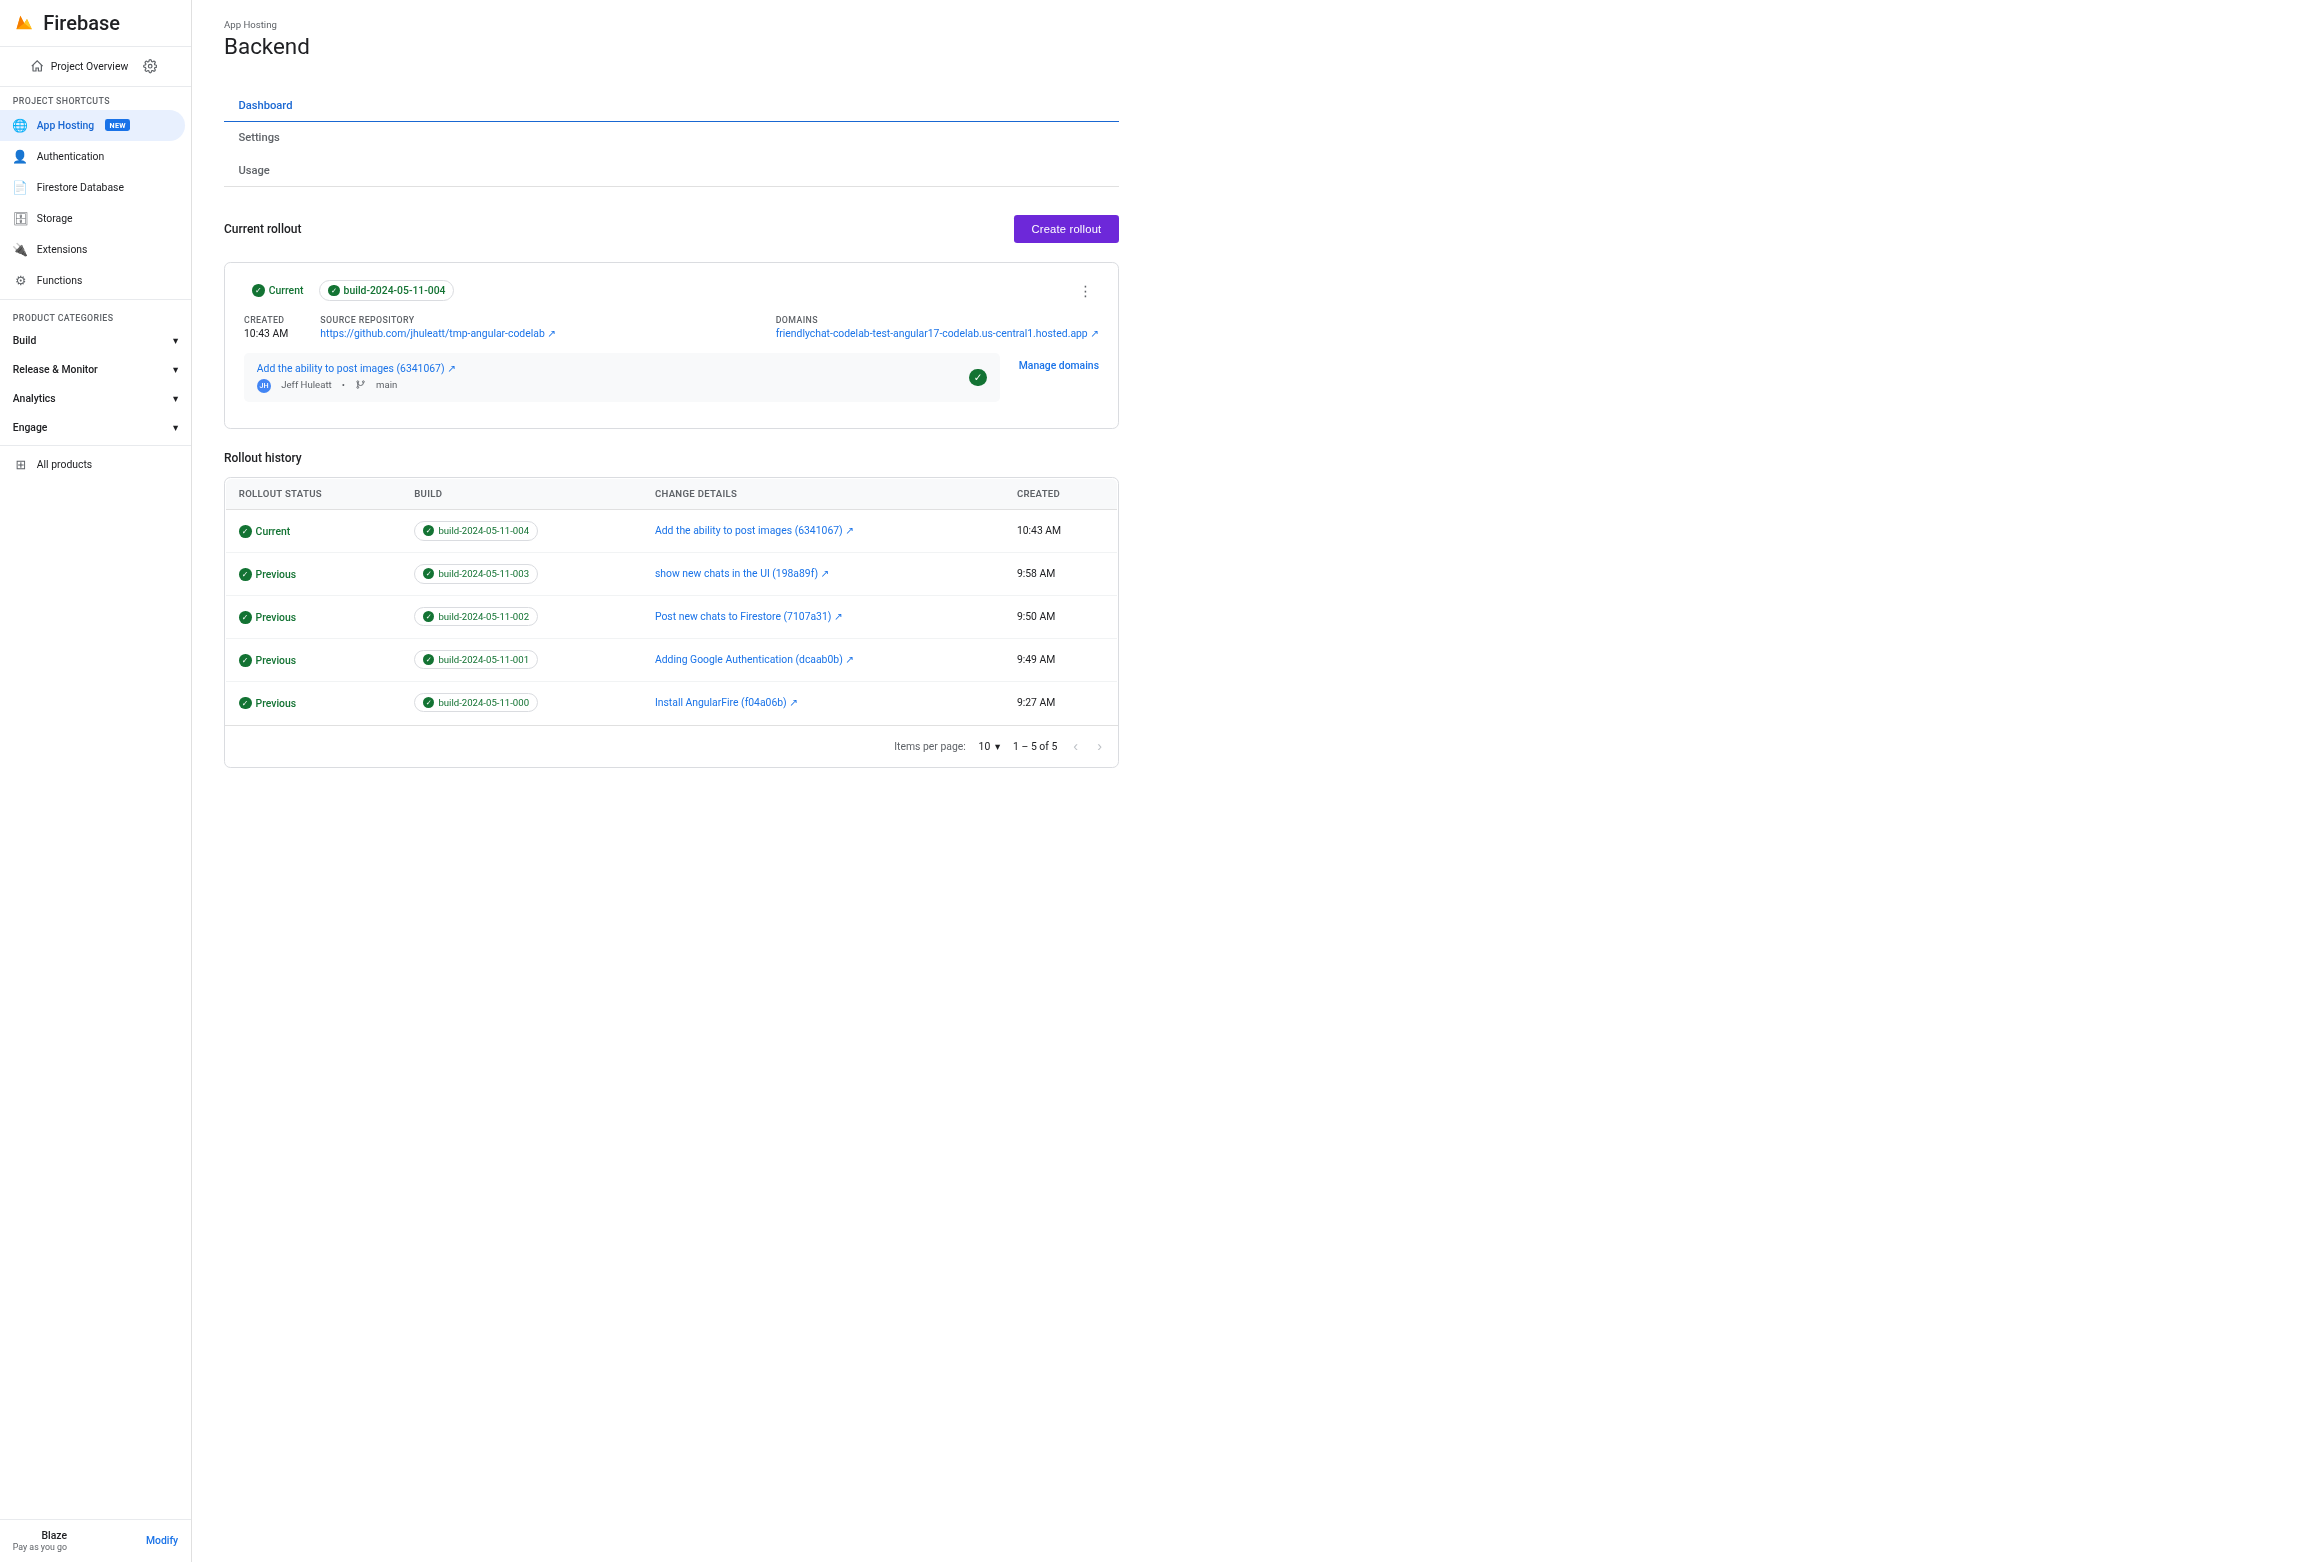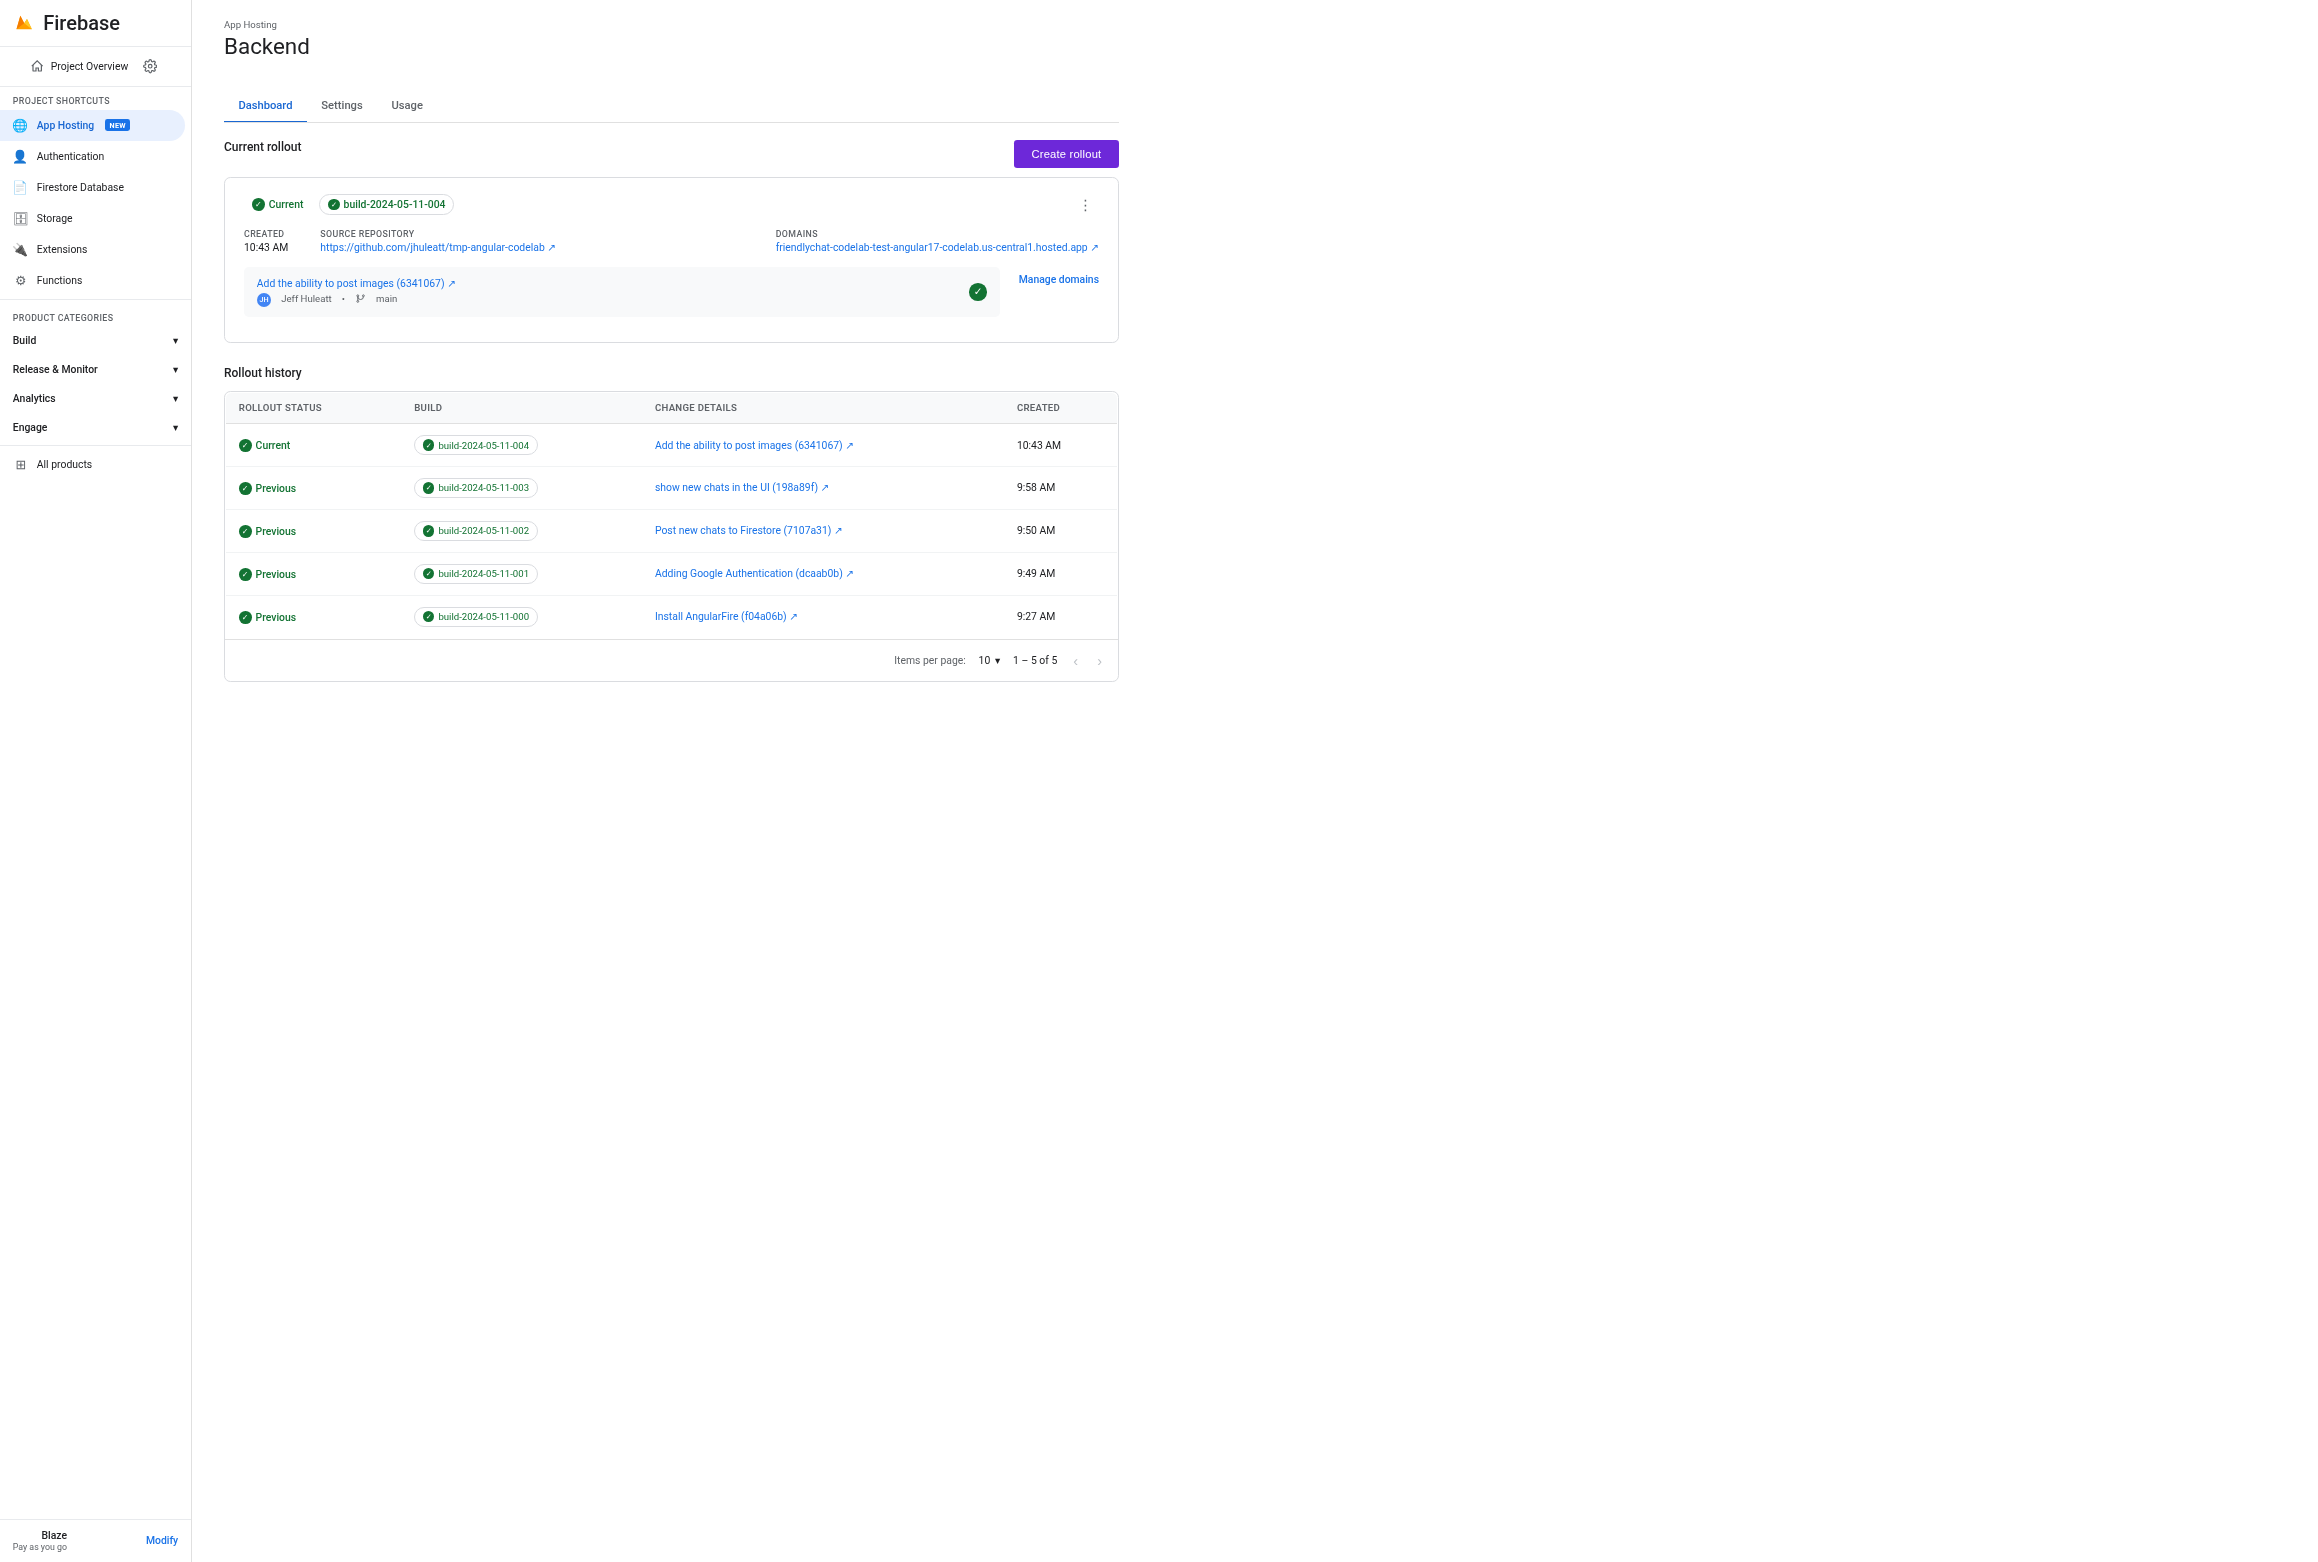--- a/index.html
+++ b/index.html
@@ -134,43 +134,44 @@
     }
     .page-title {
       font-size: 22.4px;
       font-weight: 400;
       color: #202124;
       margin-bottom: 30px;
     }
     .tab-bar {
       display: flex;
       border-bottom: 0.8px solid #e0e0e0;
-      margin-bottom: 17px;
+      margin-bottom: 28px;
       gap: 0;
+      flex-direction: column;
     }
     .tab {
       padding: 9.6px 14.4px;
       font-size: 11.2px;
       cursor: pointer;
       color: #5f6368;
       border-bottom: 1.6px solid transparent;
       margin-bottom: -0.8px;
       font-weight: 500;
     }
     .tab.active {
       color: #1967d2;
       border-bottom: 1.6px solid #1967d2;
     }
 
     
     .section-header {
       display: flex;
-      align-items: flex-start;
+      align-items: center;
       justify-content: space-between;
-      margin-bottom: 9px;
+      margin-bottom: 19px;
       gap: 26px;
     }
     .section-title {
       font-size: 12px;
       font-weight: 500;
       color: #202124;
     }
     .create-rollout-btn {
       background: #6d28d9;
       color: #fff;

